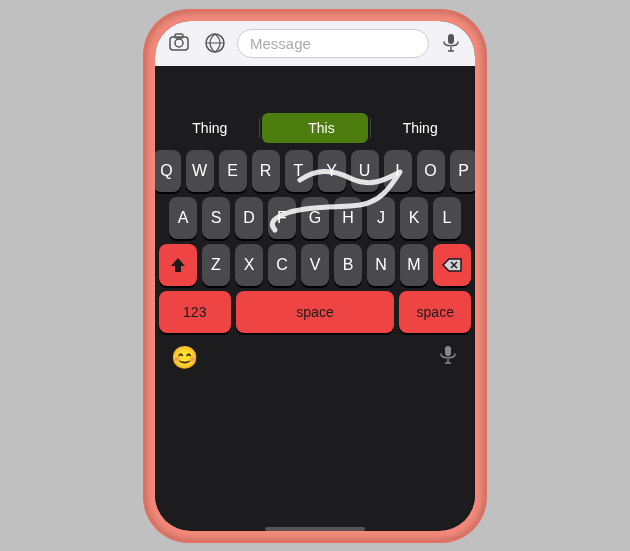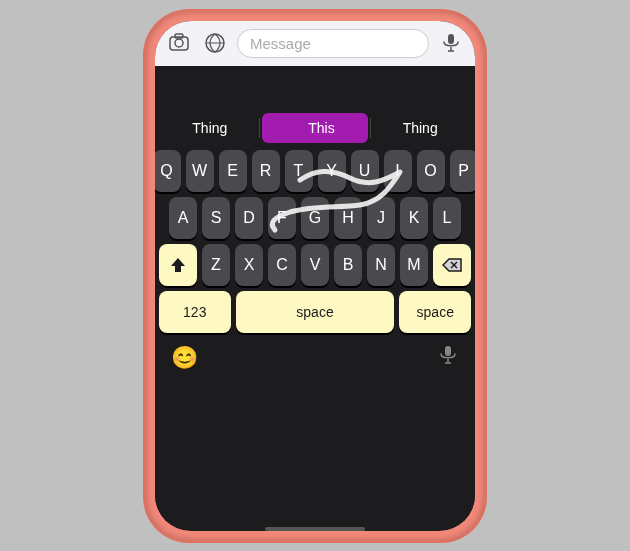--- a/index.html
+++ b/index.html
@@ -102,21 +102,21 @@
       display: flex;
       align-items: center;
       justify-content: center;
       color: white;
       font-size: 14px;
       border-radius: 6px;
       cursor: pointer;
     }
 
     .predictive-item.active {
-      background: #a21caf;
+      background: #4d7c0f;
       padding-left: 13px;
     }
 
     .predictive-divider {
       width: 1px;
       height: 20px;
       background: #444;
     }
 
     
@@ -138,21 +138,21 @@
       font-size: 16px;
       font-weight: 400;
       cursor: pointer;
       position: relative;
       flex: 1;
       box-shadow: 0 2px 0 #000;
       letter-spacing: 0;
     }
 
     .key.light {
-      background: #fef9c3;
+      background: #ef4444;
       color: #1c1c1e;
     }
 
     .key.wide {
       flex: 1.8;
       font-size: 14px;
     }
 
     .key.space {
       flex: 4;

